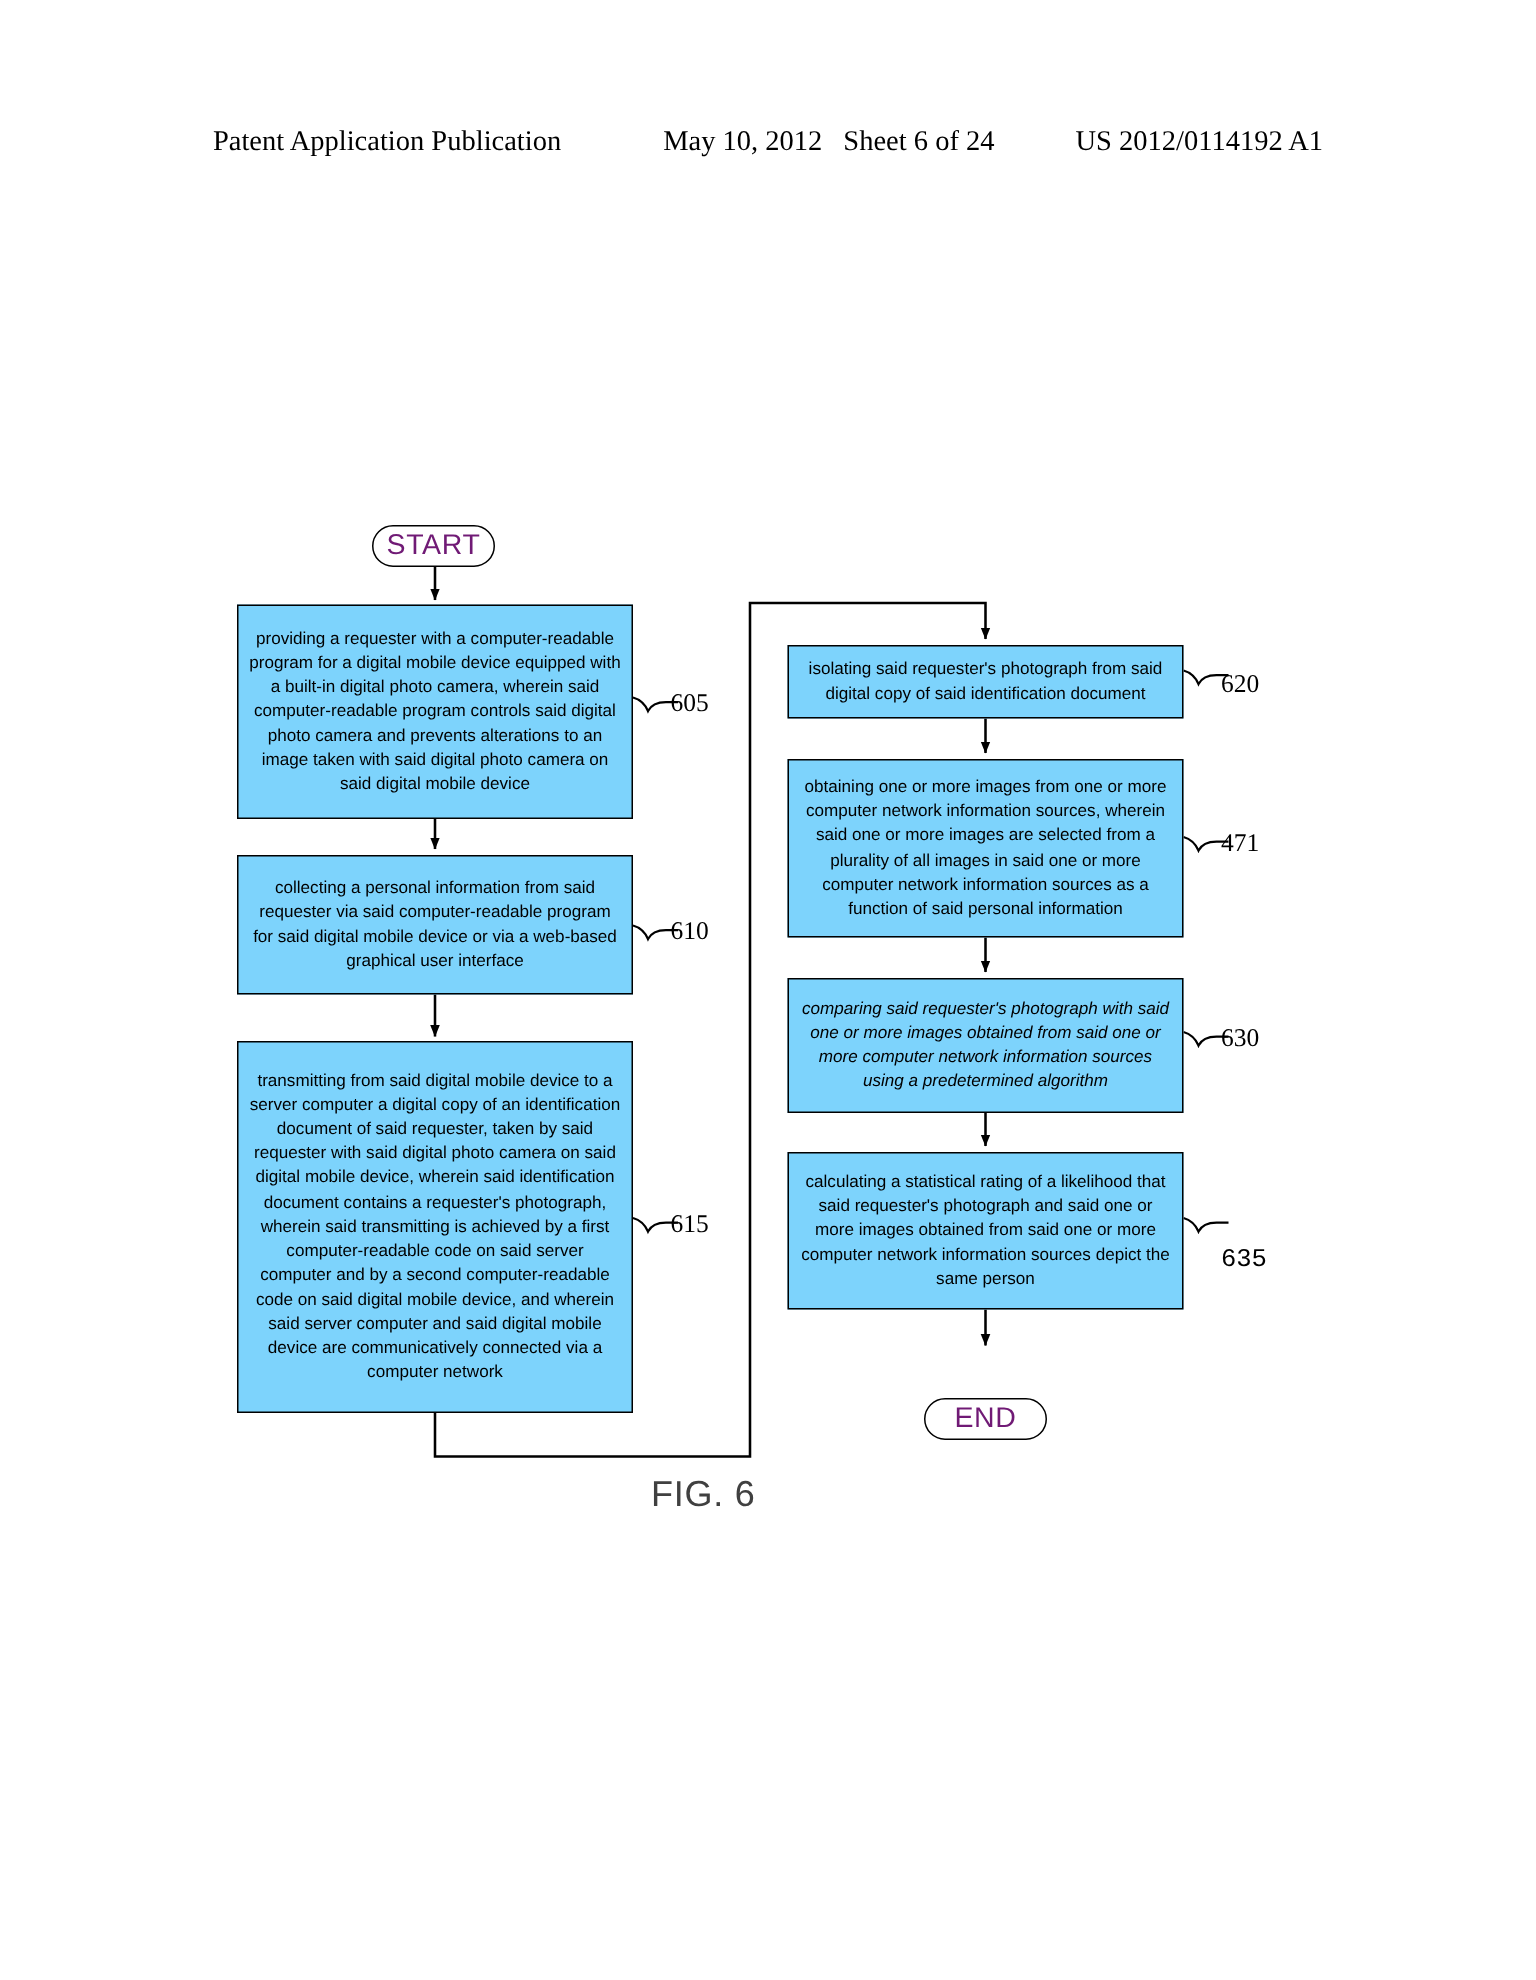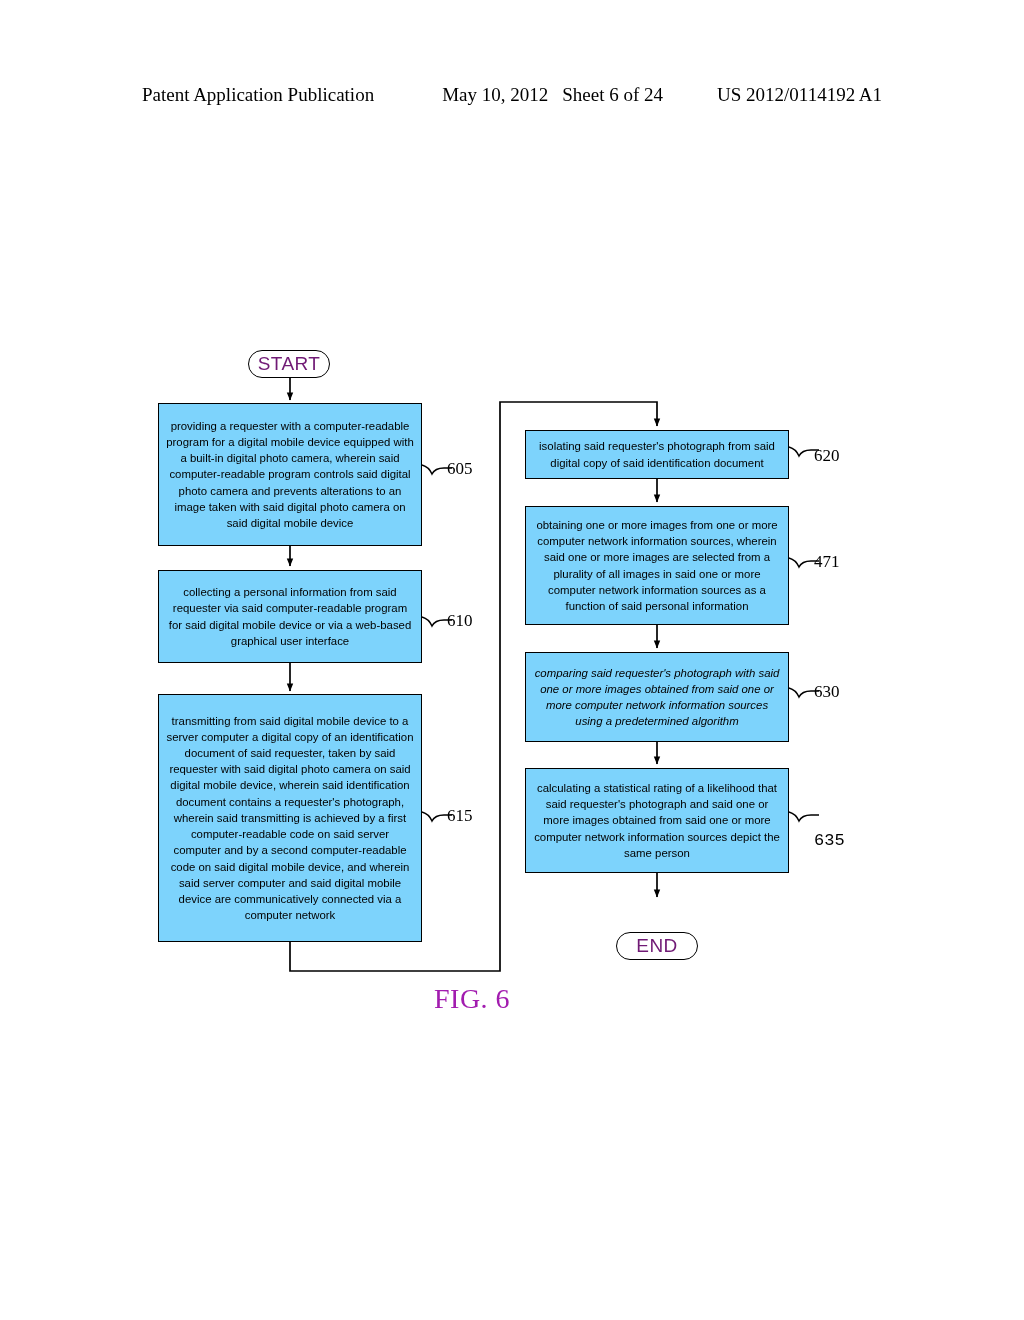--- a/index.html
+++ b/index.html
@@ -87,24 +87,24 @@
     position: absolute;
     font-family: "Liberation Serif", serif;
     font-size: 17px;
     color: #000;
     white-space: nowrap;
   }
 
   
   .fig-caption {
     position: absolute;
-    font-family: Liberation Serif, serif;
-    font-size: 28px;
+    font-family: Liberation Sans, sans-serif;
+    font-size: 24px;
     letter-spacing: 0.5px;
-    color: #a21caf;
+    color: #404040;
     white-space: nowrap;
   }
 </style>
 </head>
 <body>
 
 <div class="page-header">
   <span class="hdr-left">Patent Application Publication</span>
   <span class="hdr-mid">
     <span>May 10, 2012</span><span class="sheet">Sheet 6 of 24</span>

